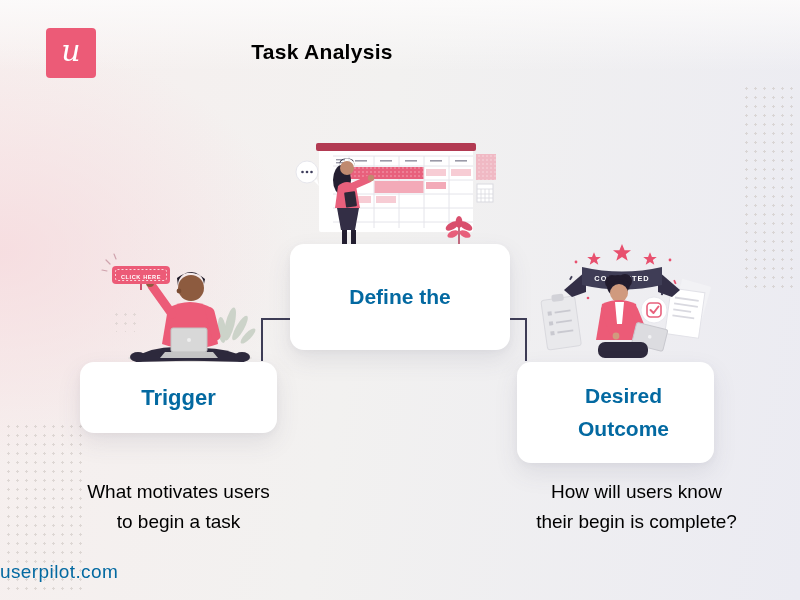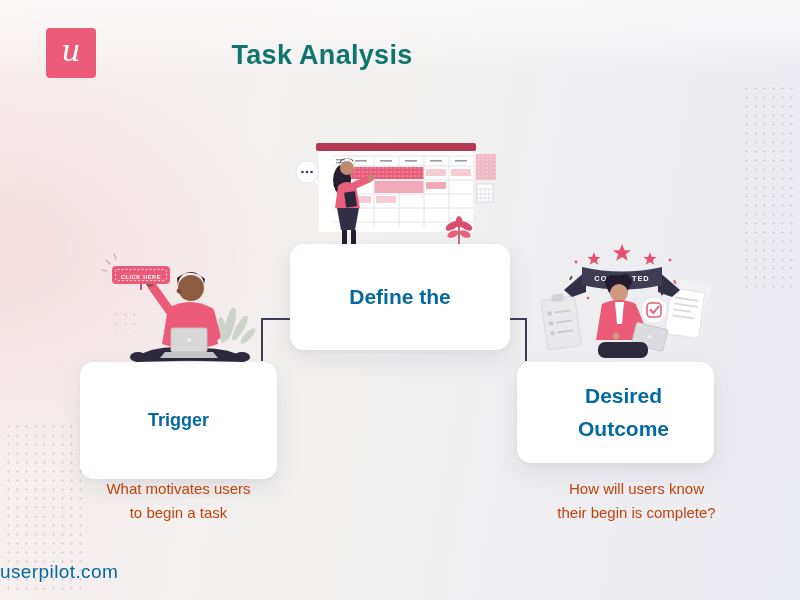--- a/index.html
+++ b/index.html
@@ -25,46 +25,46 @@
     position:absolute; left:46px; top:28px; width:50px; height:50px;
     background:#ec5b77; border-radius:4px; display:flex; align-items:center; justify-content:center;
   }
   .logo span{
     color:#fff; font-family:"DejaVu Serif", serif; font-style:italic;
     font-size:30px; line-height:1; transform:translateY(-2px);
   }
 
   .title{
     position:absolute; left:0; top:40px; width:644px; text-align:center;
-    font-size:27px; font-weight:bold; color:#0f766e; letter-spacing:.3px;
+    font-size:21px; font-weight:bold; color:#000000; letter-spacing:.3px;
   }
 
   .illus{ position:absolute; }
   .illus svg{ display:block; width:100%; height:100%; }
   .illus-center{ left:293px; top:134px; width:204px; height:112px; }
   .illus-left  { left:98px;  top:246px; width:185px; height:118px; }
   .illus-right { left:530px; top:240px; width:185px; height:125px; }
 
   .card{
     position:absolute; background:#ffffff; border-radius:14px;
     box-shadow:0 10px 24px rgba(70,70,100,.10), 0 2px 6px rgba(70,70,100,.05);
     display:flex; flex-direction:column; align-items:center; justify-content:center;
     color:#0369a1; font-weight:bold; text-align:center;
   }
   .card .ln{ display:block; }
   .card-center{ left:290px; top:244px; width:220px; height:106px; font-size:21px; line-height:1.55; }
-  .card-left  { left:80px;  top:362px; width:197px; height:117px; font-size:18px; }
+  .card-left  { left:80px;  top:362px; width:197px; height:71px; font-size:22px; }
   .card-right { left:517px; top:362px; width:197px; height:101px; font-size:21px; line-height:1.55;padding-left:16px; }
 
   .connector{ position:absolute; width:29px; height:43px; border-top:2px solid #3e3d56; }
   .connector-left { left:261px; top:318px; border-left:2px solid #3e3d56; }
   .connector-right{ left:510px; top:318px; width:17px; border-right:2px solid #3e3d56; }
 
   .caption{
-    position:absolute; text-align:center; font-size:15px; line-height:1.6; color:#c2410c;
+    position:absolute; text-align:center; font-size:19px; line-height:1.6; color:#000000;
   }
   .caption-left { left:68px;  top:477px; width:221px; }
   .caption-right{ left:526px; top:477px; width:221px; }
 
   .footer{
     position:absolute; left:0; top:561px; width:800px; text-align:left;
     font-size:19px; color:#0369a1; letter-spacing:.4px;
   }
 </style>
 </head>

